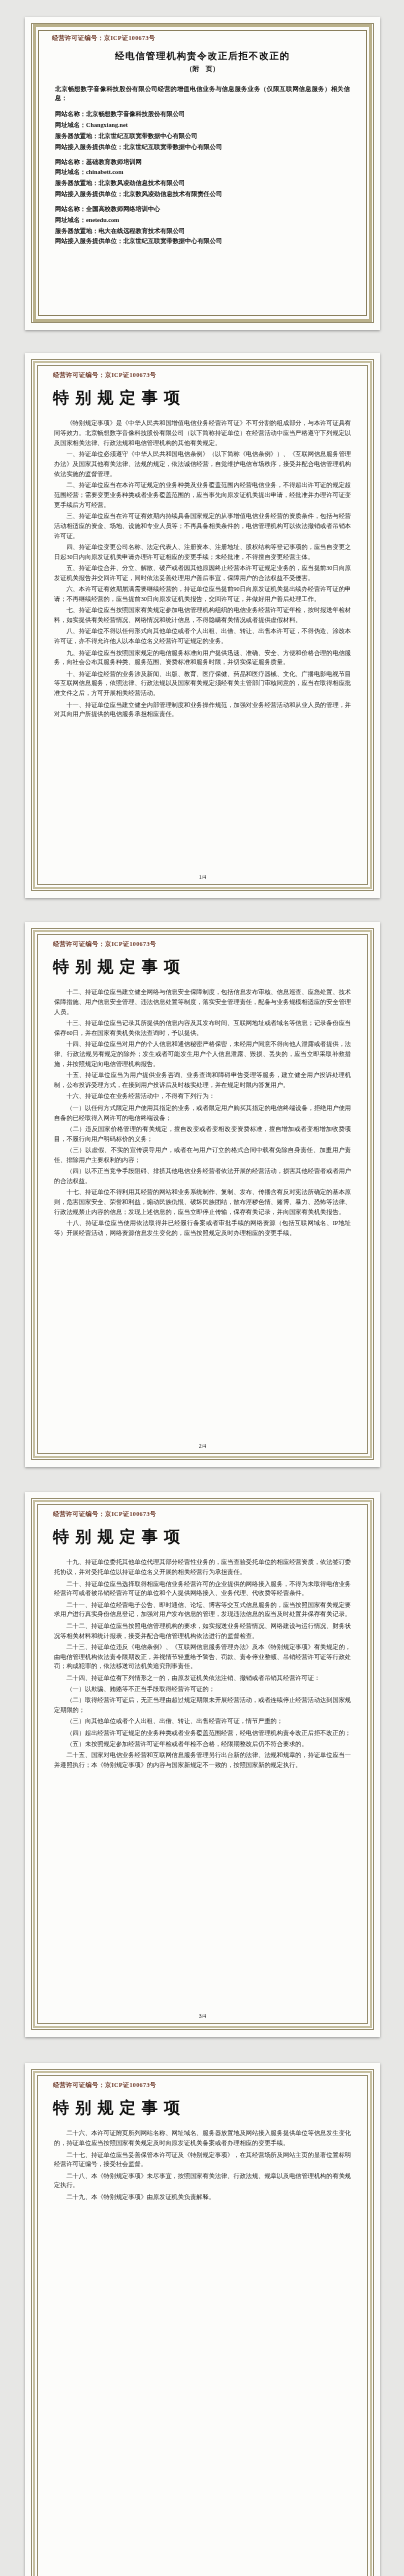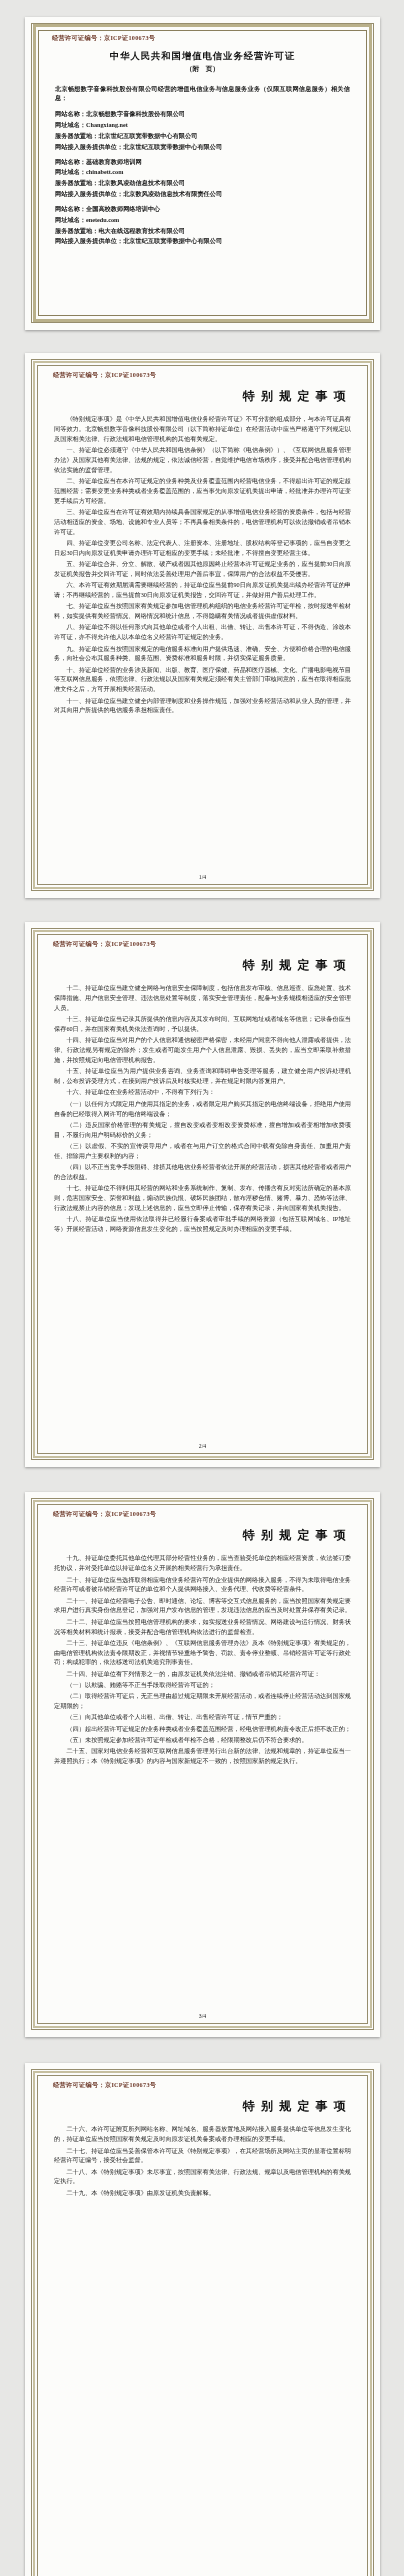--- a/index.html
+++ b/index.html
@@ -50,21 +50,21 @@
     font-size:6.2px;font-weight:bold;line-height:9.8px;
     margin:0 3.1px 6.2px 3.1px;text-align:justify;color:#181818;
   }
   .entries{margin:0 3.1px;}
   .entry-line{
     font-size:6.2px;font-weight:bold;line-height:10.8px;color:#181818;
     white-space:normal;
   }
   .entry-line.group-gap{margin-bottom:4.1px;}
   .prov-title{
-    text-align:right;font-size:12px;font-weight:bold;
+    text-align:left;font-size:16px;font-weight:bold;
     letter-spacing:6.2px;margin:8.2px 0 9.3px 0;color:#111;
   }
   .prov-body{margin:0 1px;}
   .prov-body p{
     font-size:6.2px;line-height:9.8px;text-align:justify;
     text-indent:2em;margin:0 0 1.5px 0;color:#1a1a1a;
   }
   .prov-body p.sub{text-indent:2em;}
   .page-foot{
     position:absolute;left:0;right:0;bottom:17.5px;
@@ -74,21 +74,21 @@
 </head>
 <body>
 
 <section class="page page-license">
   <div class="frame-outer"></div>
   <div class="frame-band"></div>
   <div class="frame-inner"></div>
   <div class="page-hdr">
     <span>经营许可证编号：</span><span class="lic-no">京ICP证100673号</span>
   </div>
-  <div class="cert-title">中华人民共和国增值电信业务经营许可证</div>
+  <div class="cert-title">经电信管理机构责令改正后拒不改正的</div>
   <div class="cert-subtitle">（附　页）</div>
   <p class="intro">北京畅想数字音像科技股份有限公司经营的增值电信业务与信息服务业务（仅限互联网信息服务）相关信息：</p>
   <div class="entries">
       <div class="entry-line"><span>网站名称：</span><span>北京畅想数字音像科技股份有限公司</span></div>
       <div class="entry-line"><span>网址域名：</span><span>Changxiang.net</span></div>
       <div class="entry-line"><span>服务器放置地：</span><span>北京世纪互联宽带数据中心有限公司</span></div>
       <div class="entry-line group-gap"><span>网站接入服务提供单位：</span><span>北京世纪互联宽带数据中心有限公司</span></div>
       <div class="entry-line"><span>网站名称：</span><span>基础教育教师培训网</span></div>
       <div class="entry-line"><span>网址域名：</span><span>chinabett.com</span></div>
       <div class="entry-line"><span>服务器放置地：</span><span>北京数风凌劲信息技术有限公司</span></div>

